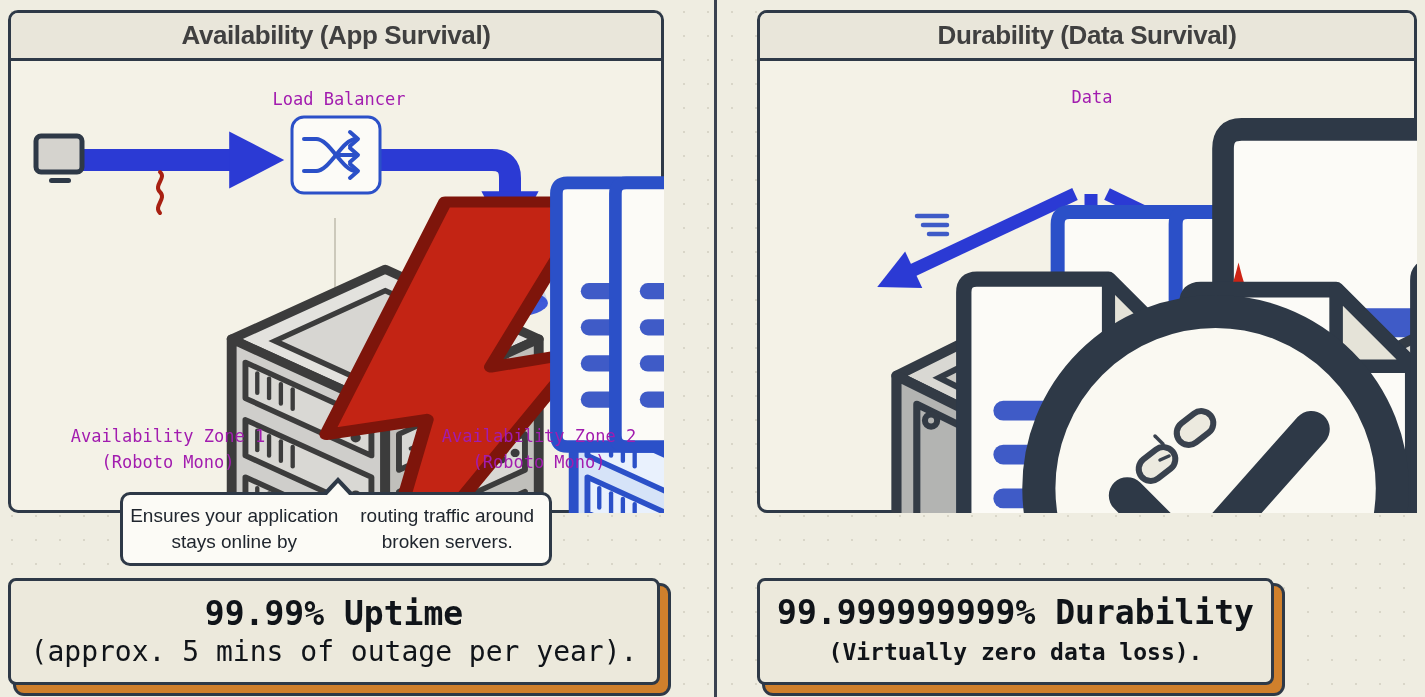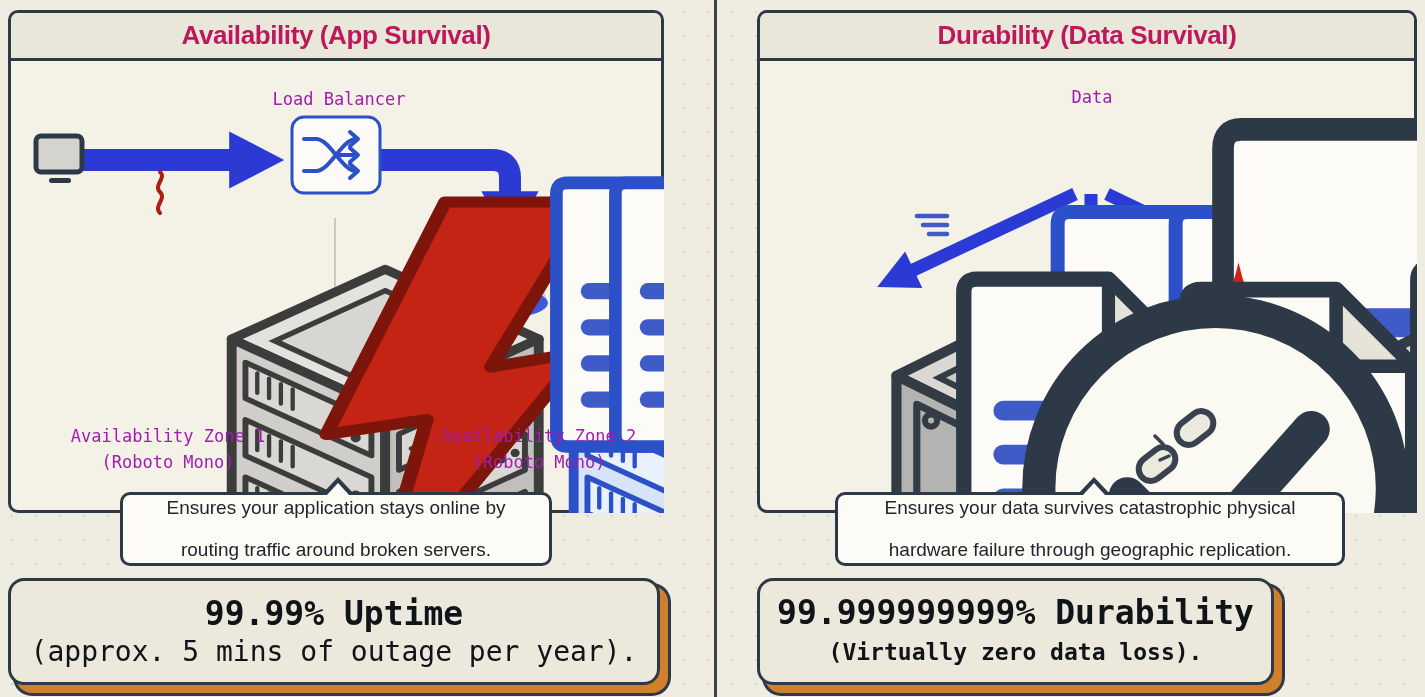--- a/index.html
+++ b/index.html
@@ -21,55 +21,55 @@
   }
   .panel.left{ left:8px;  width:656px; }
   .panel.right{ left:757px; width:660px; }
 
   .titlebar{
     position:relative; height:48px; background:#e9e6da;
     border-bottom:3px solid #2e3947; border-radius:7px 7px 0 0;
     display:flex; align-items:center; justify-content:center;
   }
   .titlebar .title{
-    font-size:26px; font-weight:700; color:#be185d; letter-spacing:-0.4px;
+    font-size:26px; font-weight:700; color:#404040; letter-spacing:-0.4px;
   }
 
   .art{ position:absolute; left:-3px; top:-3px; width:656px; height:503px; pointer-events:none; }
   .panel.right .art{ width:660px; }
 
   .floatlabel{
     position:absolute; transform:translateX(-50%); white-space:nowrap;
     font-family:"DejaVu Sans Mono", monospace; font-size:17px; color:#a21caf;
     text-align:center; z-index:3;
   }
   .zonelabel{ line-height:26px; }
 
   .bubble{
     position:absolute; height:74px; background:#fcfbf6;
     border:3px solid #2e3947; border-radius:10px; z-index:5;
-    display:flex; flex-direction:column; align-items:center; justify-content:space-between;
+    display:flex; flex-direction:row; align-items:center; justify-content:space-between;
     font-size:19px; line-height:26px; color:#20262e; text-align:center;
   }
   .bubble::before{
     content:""; position:absolute; top:-18px; left:calc(var(--caret-x) - 17px);
     border-left:17px solid transparent; border-right:17px solid transparent;
     border-bottom:18px solid #2e3947;
   }
   .bubble::after{
     content:""; position:absolute; top:-12px; left:calc(var(--caret-x) - 12px);
     border-left:12px solid transparent; border-right:12px solid transparent;
     border-bottom:13px solid #fcfbf6;
   }
   .bubble.left-b{ left:120px; top:492px; width:432px; --caret-x:215px; }
   .bubble.right-b{ left:835px; top:492px; width:510px; --caret-x:256px; }
 
   .statbox{
     position:absolute; top:578px; height:107px; background:#ece9dc;
-    border:3px solid #2e3947; border-radius:16px; z-index:4;
+    border:3px solid #2e3947; border-radius:8px; z-index:4;
     box-shadow:8px 8px 0 0 #d0802c, 8px 8px 0 3px #2e3947;
     display:flex; flex-direction:column; align-items:center; justify-content:center;
     font-family:"DejaVu Sans Mono", monospace; color:#101419; text-align:center;
   }
   .statbox.left-s{ left:8px;  width:652px; }
   .statbox.right-s{ left:757px; width:517px; }
   .stat1{ font-size:33px; font-weight:700; line-height:40px; }
   .left-s .stat2{ font-size:28px; font-weight:400; line-height:36px; }
   .right-s .stat2{ font-size:23px; font-weight:700; line-height:38px; }
 </style>
@@ -315,24 +315,20 @@
       </g>
     </svg>
 
     <div class="floatlabel" style="left:332px; top:74px;">Data</div>
   </div>
 
   <div class="bubble left-b">
     <div>Ensures your application stays online by</div>
     <div>routing traffic around broken servers.</div>
   </div>
-  <div class="bubble right-b">
-    <div>Ensures your data survives catastrophic physical</div>
-    <div>hardware failure through geographic replication.</div>
-  </div>
 
   <div class="statbox left-s">
     <div class="stat1">99.99% Uptime</div>
     <div class="stat2">(approx. 5 mins of outage per year).</div>
   </div>
   <div class="statbox right-s">
     <div class="stat1">99.999999999% Durability</div>
     <div class="stat2">(Virtually zero data loss).</div>
   </div>
 

